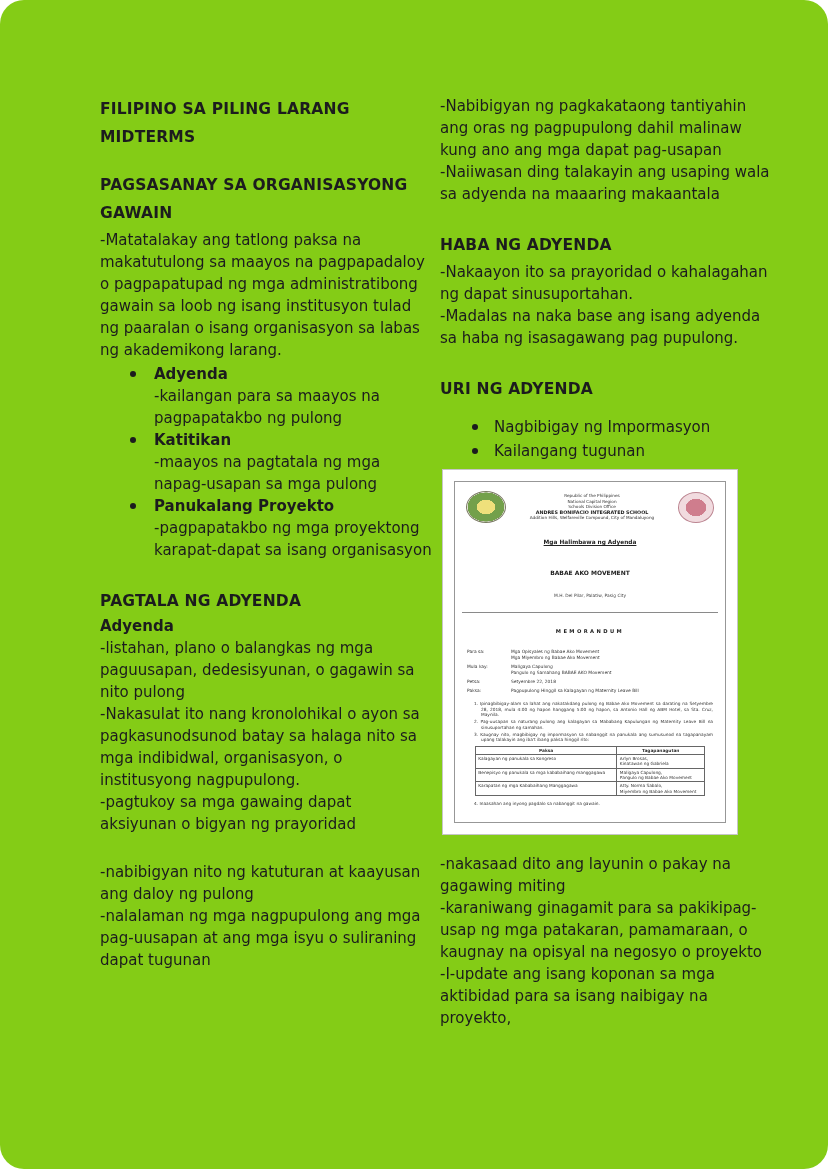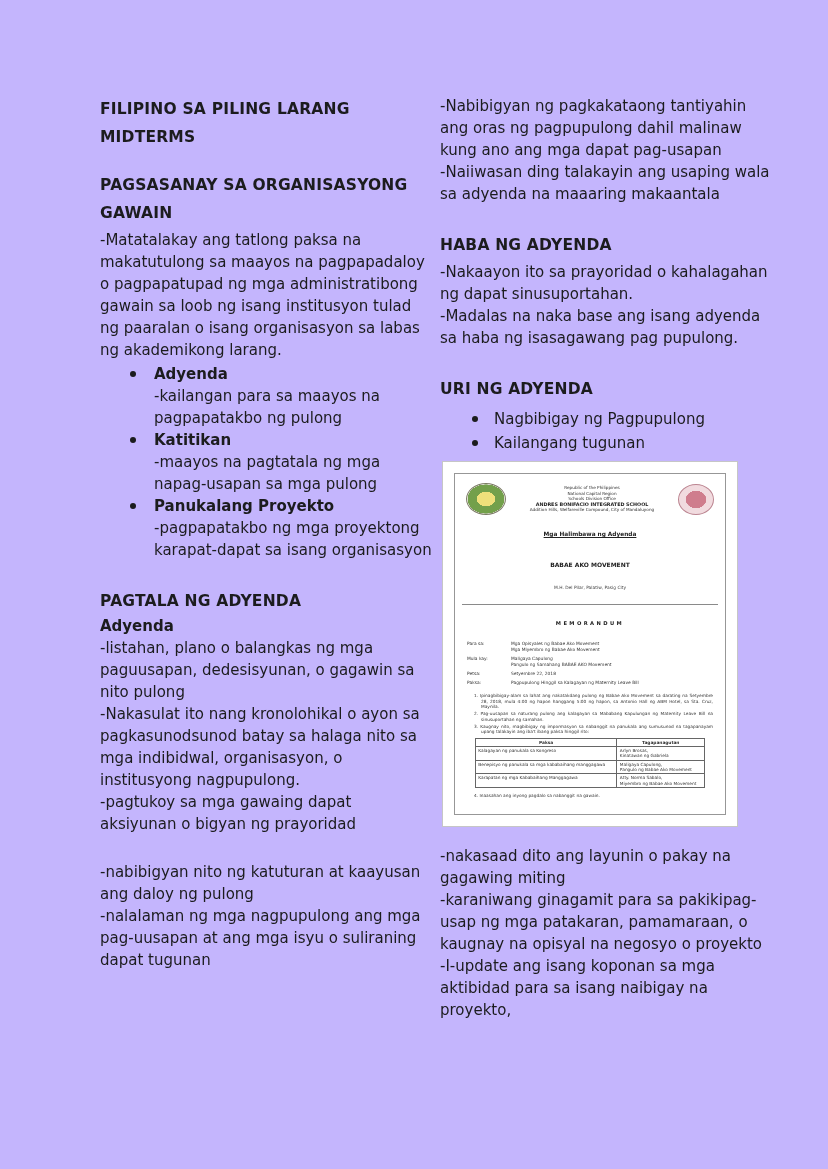--- a/index.html
+++ b/index.html
@@ -1,27 +1,27 @@
 <!DOCTYPE html>
 <html><head>
 <meta charset="utf-8">
 <style>
   html,body{margin:0;padding:0;background:#ffffff;}
-  .page{position:relative;width:828px;height:1169px;background:#c4b5fd;
-        font-family:"DejaVu Sans",sans-serif;color:#1c1c1e;overflow:hidden;}
+  .page{position:relative;width:828px;height:1169px;background:#84cc16;
+        font-family:"DejaVu Sans",sans-serif;color:#1c1c1e;overflow:hidden;border-radius:24px;}
   .col{position:absolute;top:95px;width:332px;font-size:15px;line-height:22px;}
   .col-left{left:100px;}
   .col-right{left:440px;}
   p{margin:0;}
   .h{font-weight:700;font-size:15.5px;line-height:28px;letter-spacing:.2px;}
   .sub{font-weight:700;}
   .mb-title{margin-bottom:20px;}
   .mb-xs{margin-bottom:2px;}
   .mb-sec{margin-bottom:26px;}
-  .mb-sm{margin-bottom:4px;}
+  .mb-sm{margin-bottom:12px;}
 
   
   .bullets{margin:2px 0 26px 0;}
   .bi-row{display:flex;align-items:flex-start;}
   .dot{flex:0 0 auto;width:6px;height:6px;border-radius:50%;background:#1c1c1e;
        margin:8px 18px 0 30px;}
   .term{font-weight:700;}
   .bdesc{padding-left:54px;}
   .ub{display:flex;align-items:flex-start;line-height:24px;}
   .ub .dot{margin:9px 16px 0 32px;}
@@ -107,21 +107,21 @@
     <p>-Nabibigyan ng pagkakataong tantiyahin ang oras ng pagpupulong dahil malinaw kung ano ang mga dapat pag-usapan</p>
     <p class="mb-sec">-Naiiwasan ding talakayin ang usaping wala sa adyenda na maaaring makaantala</p>
 
     <p class="h mb-xs">HABA NG ADYENDA</p>
     <p>-Nakaayon ito sa prayoridad o kahalagahan ng dapat sinusuportahan.</p>
     <p class="mb-sec">-Madalas na naka base ang isang adyenda sa haba ng isasagawang pag pupulong.</p>
 
     <p class="h mb-sm">URI NG ADYENDA</p>
     <div class="ub">
       <span class="dot"></span>
-      <span>Nagbibigay ng Pagpupulong</span>
+      <span>Nagbibigay ng Impormasyon</span>
     </div>
     <div class="ub">
       <span class="dot"></span>
       <span>Kailangang tugunan</span>
     </div>
 
     <div class="memo">
       <div class="memo-inner">
         <div class="memo-head">
           <span class="seal seal-left"></span>

